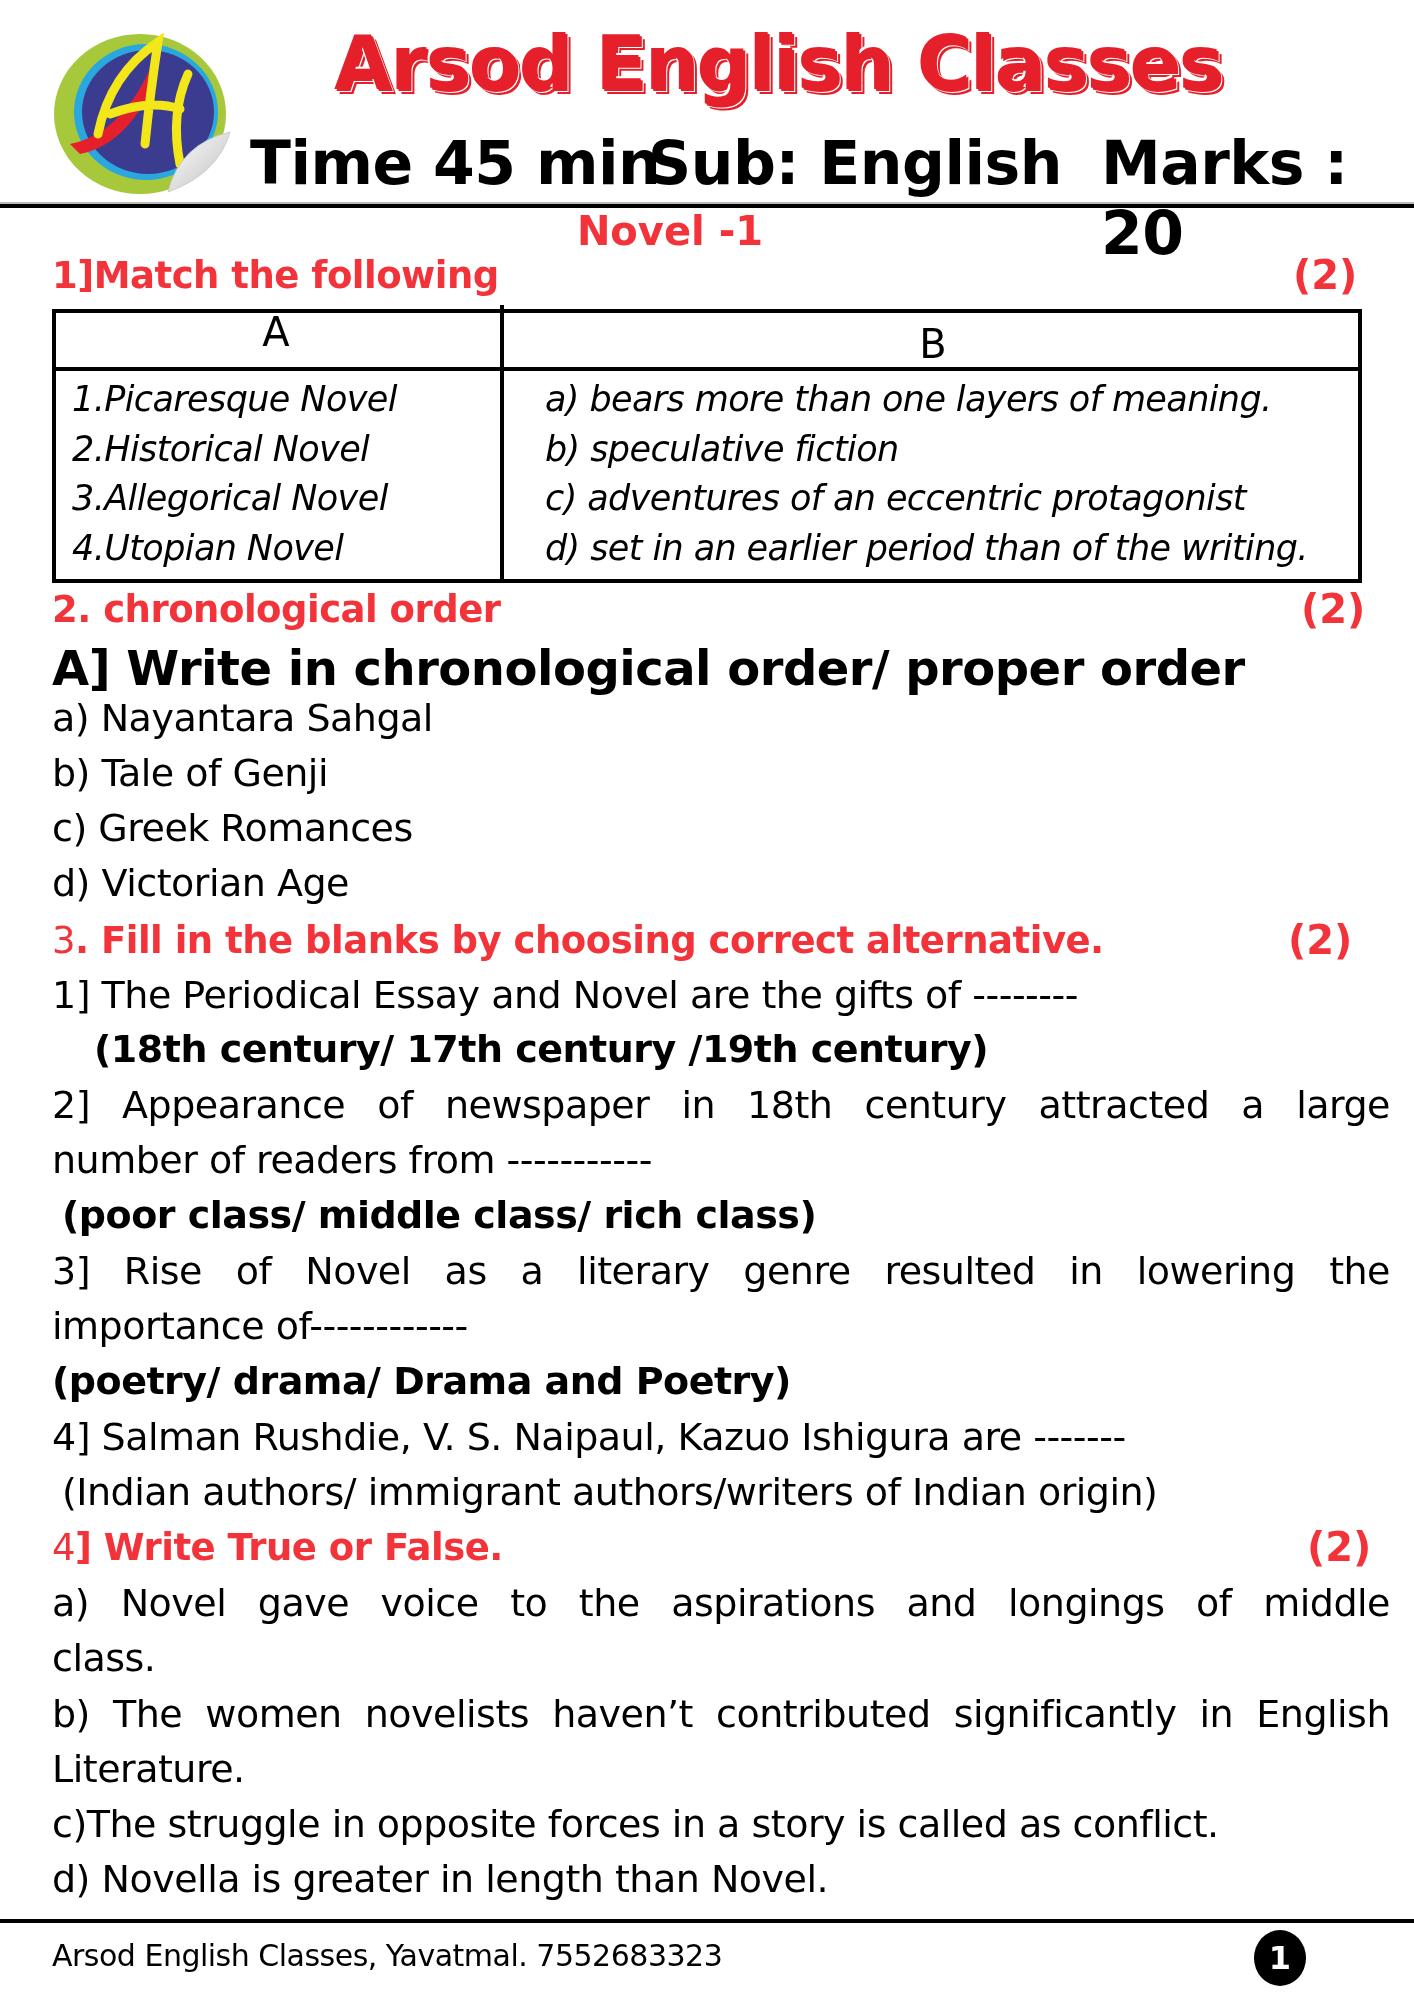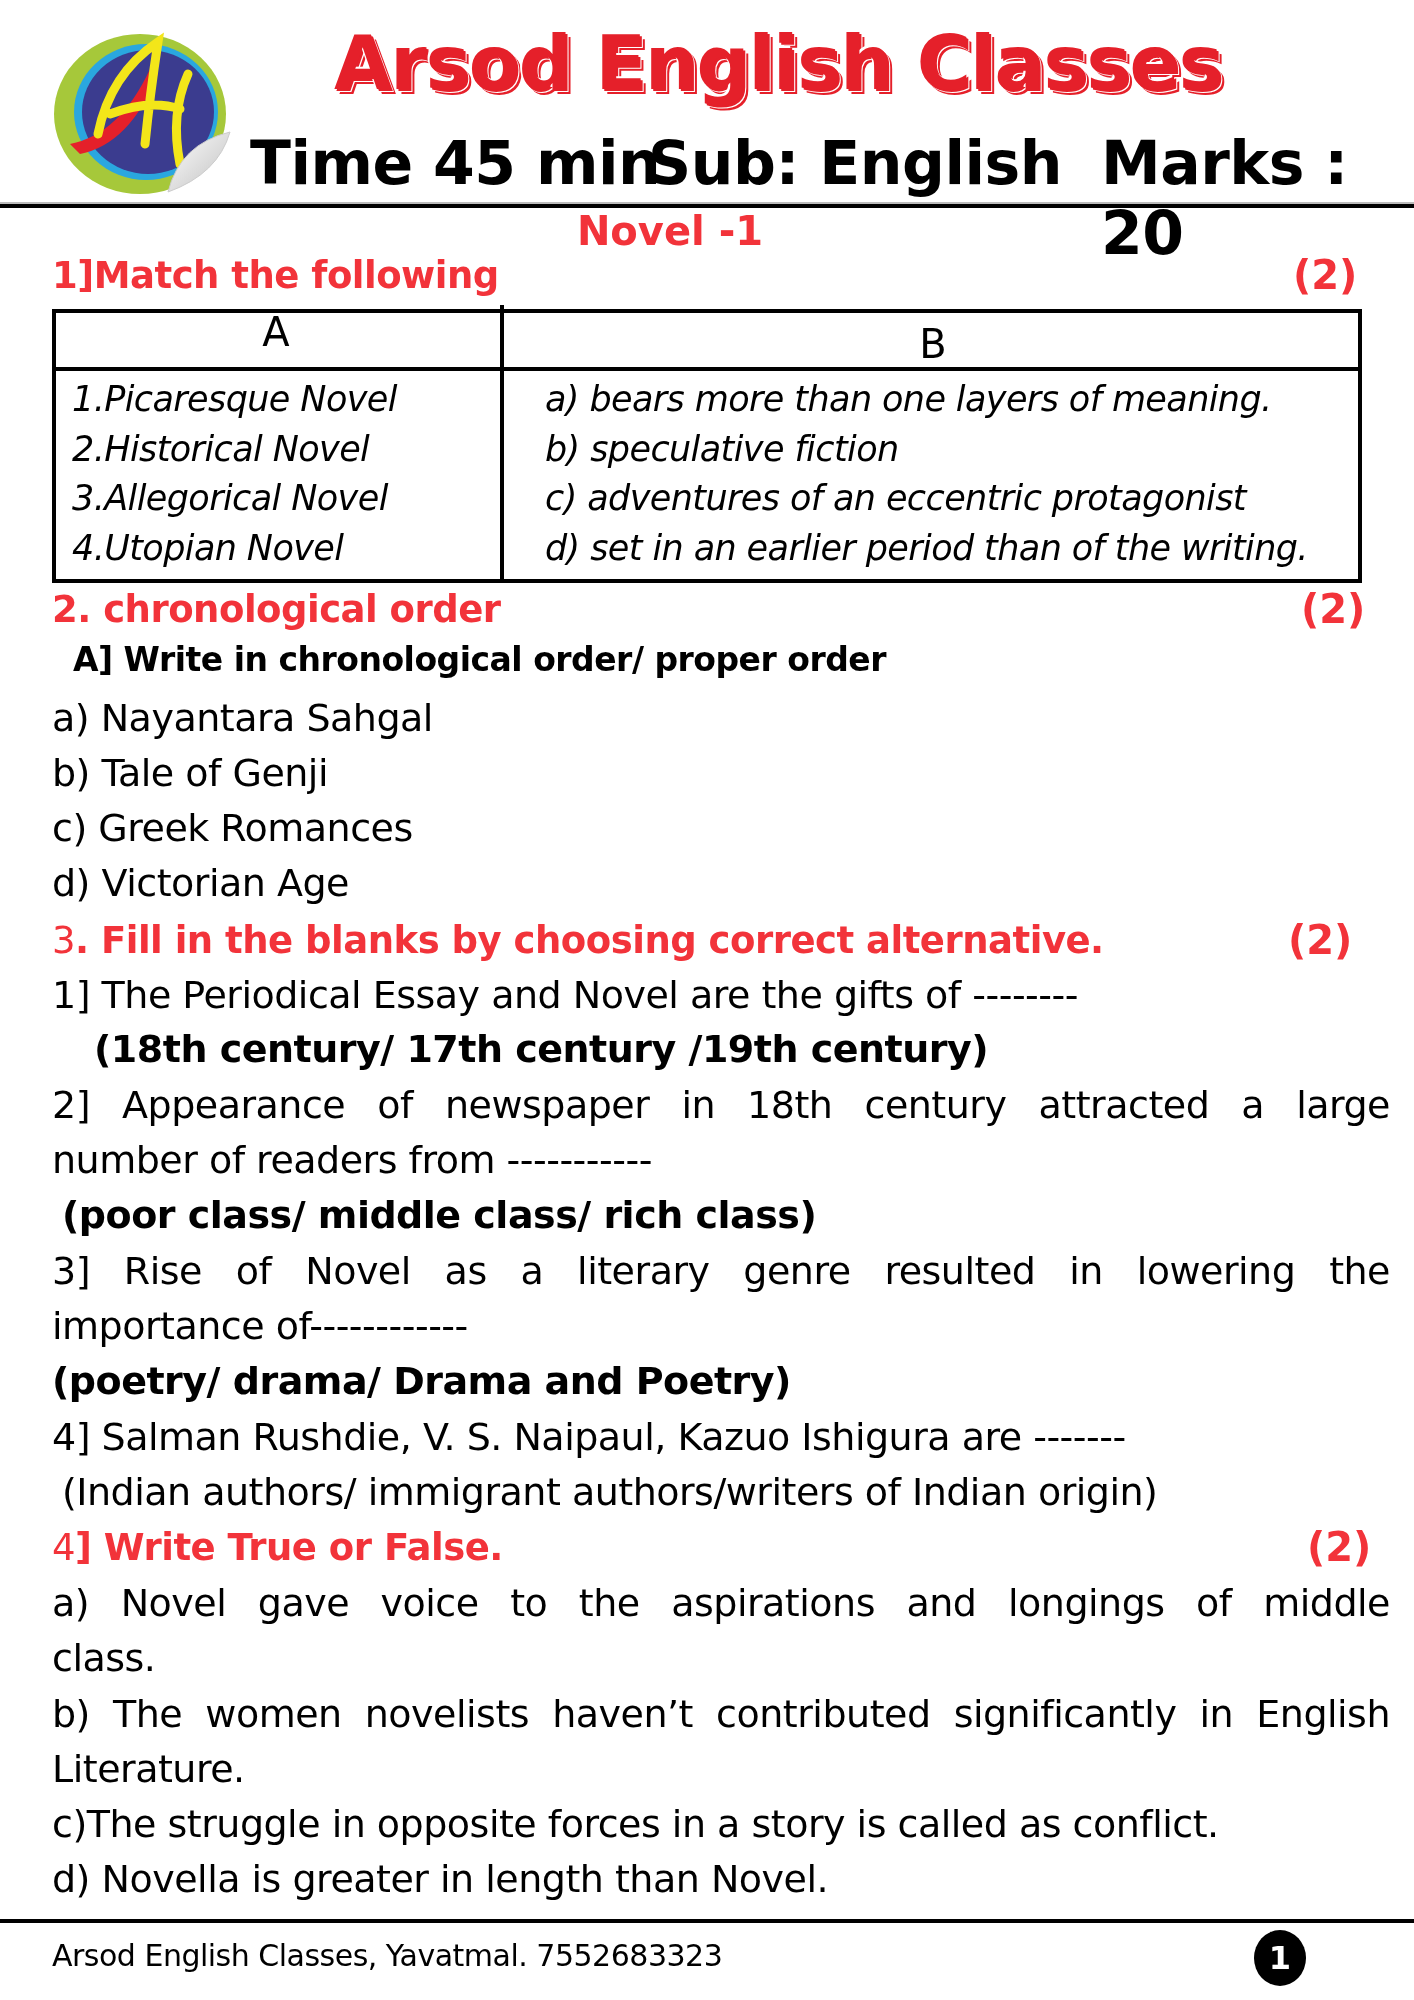--- a/index.html
+++ b/index.html
@@ -99,21 +99,21 @@
   <div class="col b">
     <span class="cell">a) bears more than one layers of meaning.</span>
     <span class="cell">b) speculative fiction</span>
     <span class="cell">c) adventures of an eccentric protagonist</span>
     <span class="cell">d) set in an earlier period than of the writing.</span>
   </div>
 </div>
 
 <div class="abs q-heading" style="left:52px; top:588px;">2. chronological order</div>
 <div class="abs marks-badge" style="left:1301px; top:586px;">(2)</div>
-<div class="line bold" style="top:640px; font-size:33px;margin-left:21px;">A] Write in chronological order/ proper order</div>
+<div class="line bold" style="top:640px; font-size:48px;">A] Write in chronological order/ proper order</div>
 <div class="line" style="top:696px;">a) Nayantara Sahgal</div>
 <div class="line" style="top:751px;">b) Tale of Genji</div>
 <div class="line" style="top:806px;">c) Greek Romances</div>
 <div class="line" style="top:861px;">d) Victorian Age</div>
 
 <div class="abs q-heading" style="left:52px; top:919px;"><span style="font-weight:normal">3</span><span>. Fill in the blanks by choosing correct alternative.</span></div>
 <div class="abs marks-badge" style="left:1288px; top:917px;">(2)</div>
 
 <div class="line" style="top:973px;text-align:center;">1] The Periodical Essay and Novel are the gifts of --------</div>
 <div class="line bold" style="top:1027px; left:94px;">(18th century/ 17th century /19th century)</div>

